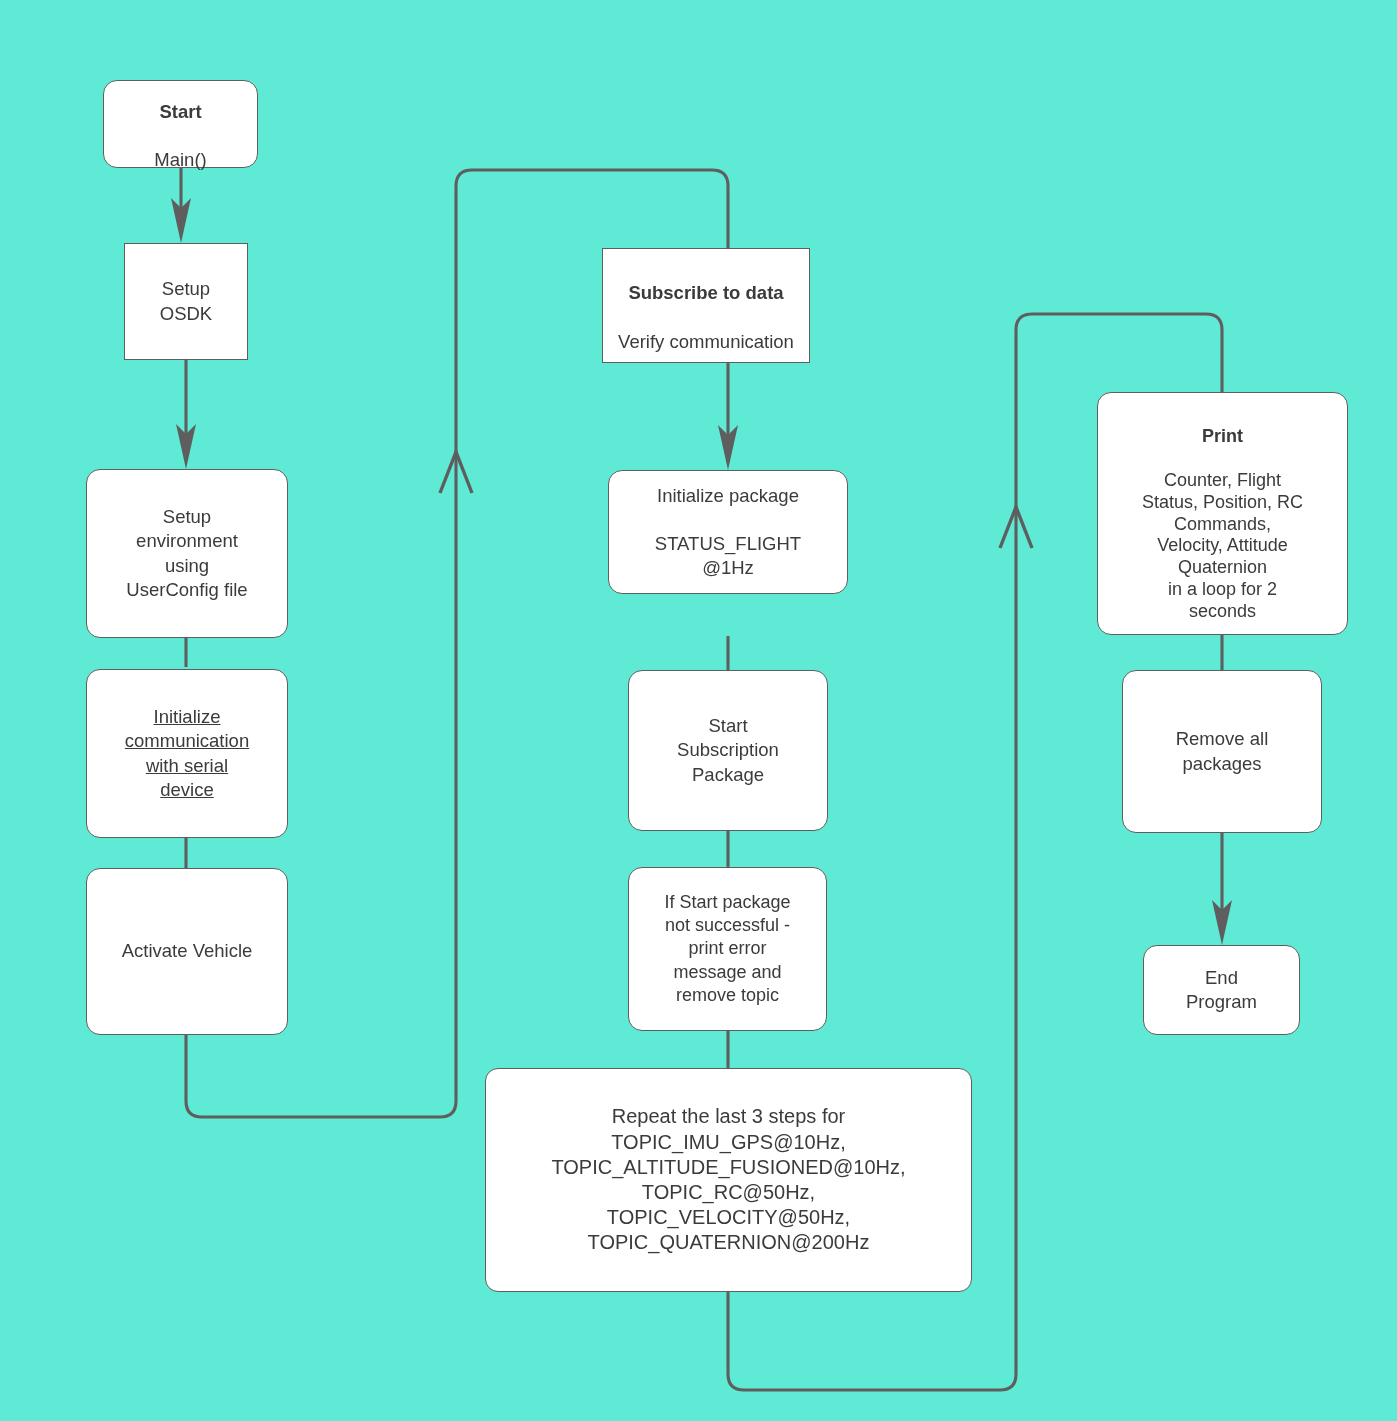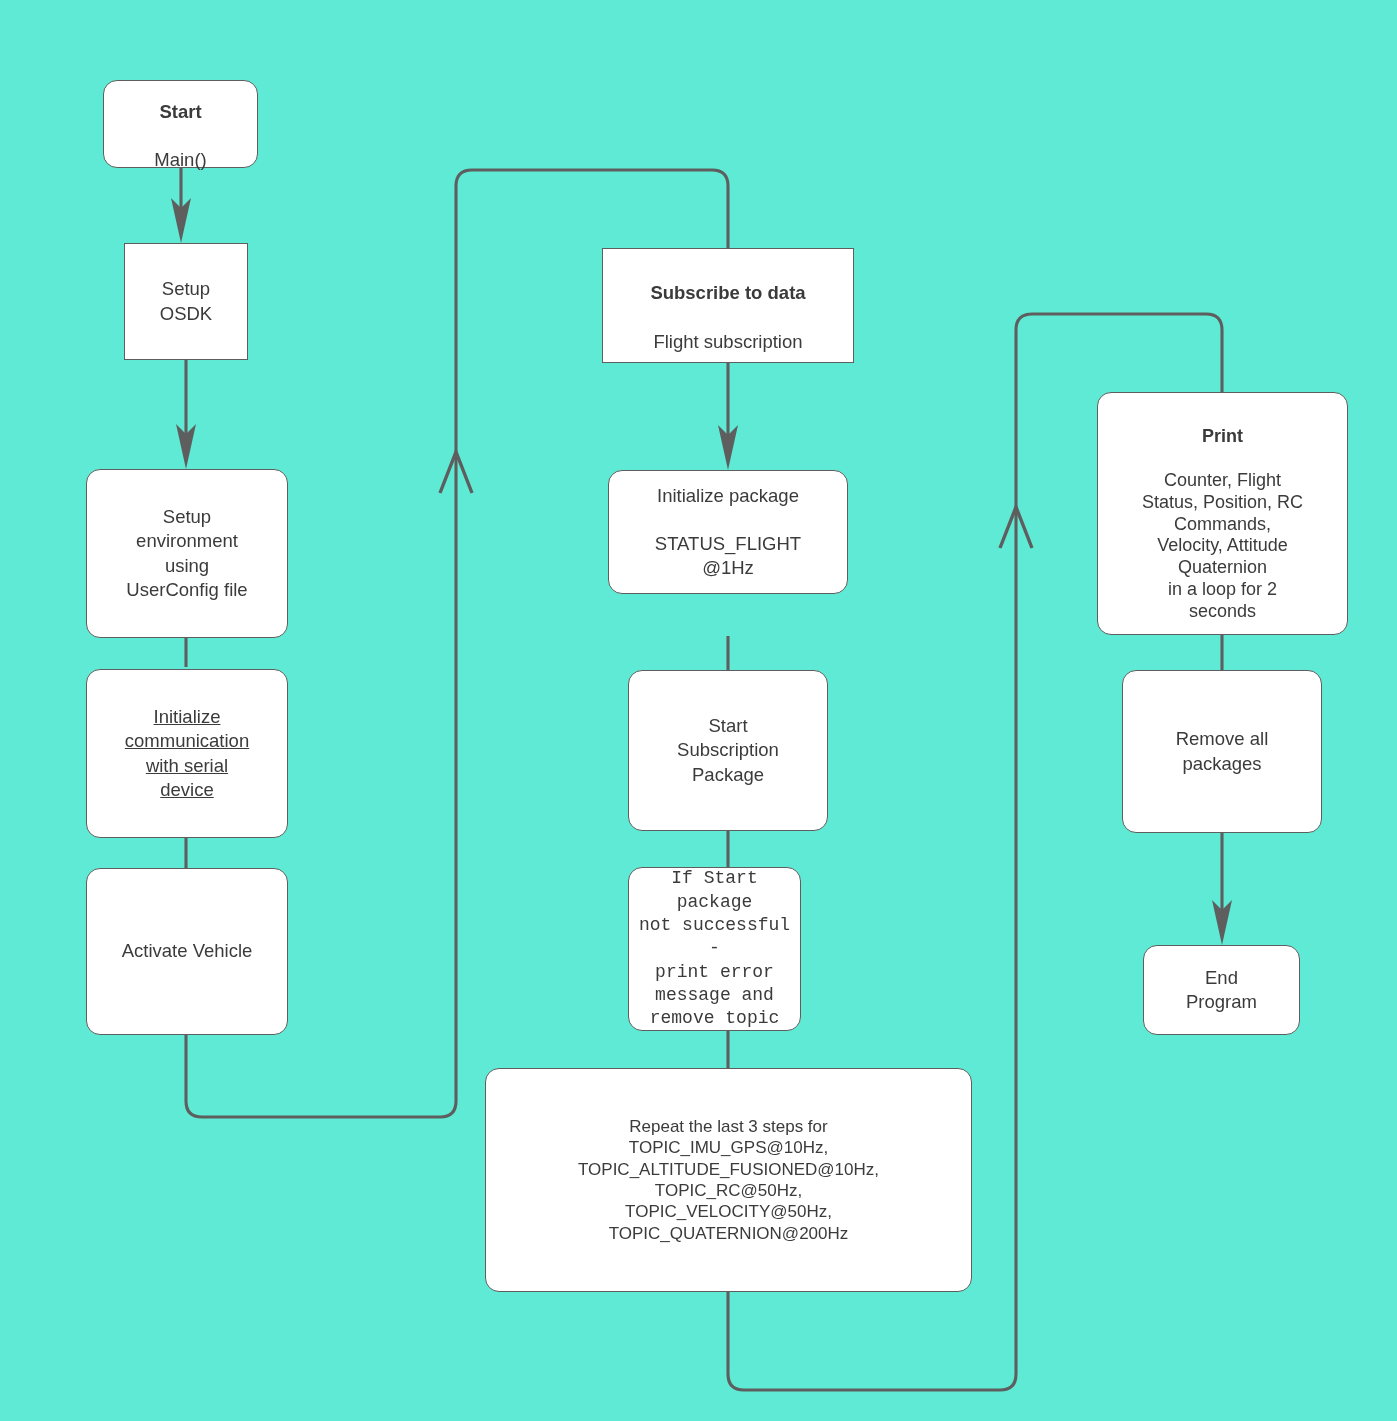--- a/index.html
+++ b/index.html
@@ -10,21 +10,21 @@
 
   .node{position:absolute;box-sizing:border-box;border:1.6px solid #5e5e5e;
         background:#ffffff;display:flex;align-items:center;justify-content:center;
         text-align:center;color:#3b3b3b;font-size:18.5px;line-height:1.30;
         padding:4px 8px;z-index:2;}
   .node.rounded{border-radius:14px;}
   .node.sharp{border-radius:0;}
   .node .txt{white-space:pre-line;display:block;width:100%;}
   .node .hd{font-weight:bold;display:block;}
   .node.small{font-size:18px;}
-  .node.repeat{font-size:17px;line-height:1.26;}
+  .node.repeat{font-size:20px;line-height:1.26;border-radius:13px;}
   .node.print{font-size:18px;line-height:1.22;}
 </style>
 </head>
 <body>
 
 <div id="canvas">
 
   <svg class="edges" viewBox="0 0 1397 1421" xmlns="http://www.w3.org/2000/svg">
     <defs>
       <marker id="fdown" markerWidth="14" markerHeight="14" refX="3.2" refY="6" orient="auto" markerUnits="strokeWidth">
@@ -92,41 +92,41 @@
     <span class="txt">Initialize
 communication
 with serial
 device</span>
   </div>
 
   <div class="node rounded" style="left:86px;top:868px;width:202px;height:167px;">
     <span class="txt">Activate Vehicle</span>
   </div>
 
-  <div class="node sharp" style="left:602px;top:248px;width:252px;height:115px;">
+  <div class="node sharp" style="left:602px;top:248px;width:208px;height:115px;">
     <span class="txt">
       <span class="hd">Subscribe to data</span>
-      <span>Flight subscription</span>
+      <span>Verify communication</span>
     </span>
   </div>
 
   <div class="node rounded" style="left:608px;top:470px;width:240px;height:124px;">
     <span class="txt">Initialize package
 
 STATUS_FLIGHT
 @1Hz</span>
   </div>
 
   <div class="node rounded" style="left:628px;top:670px;width:200px;height:161px;">
     <span class="txt">Start
 Subscription
 Package</span>
   </div>
 
-  <div class="node rounded small" style="left:628px;top:867px;width:173px;height:164px;font-family:Liberation Mono, monospace;">
+  <div class="node rounded small" style="left:628px;top:867px;width:199px;height:164px;">
     <span class="txt">If Start package
 not successful -
 print error
 message and
 remove topic</span>
   </div>
 
   <div class="node rounded repeat" style="left:485px;top:1068px;width:487px;height:224px;">
     <span class="txt">Repeat the last 3 steps for
 TOPIC_IMU_GPS@10Hz,

